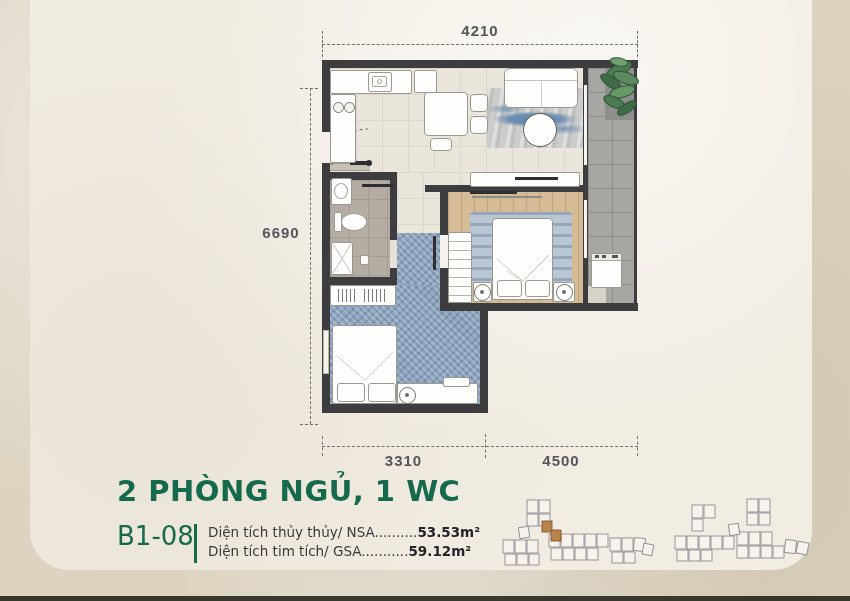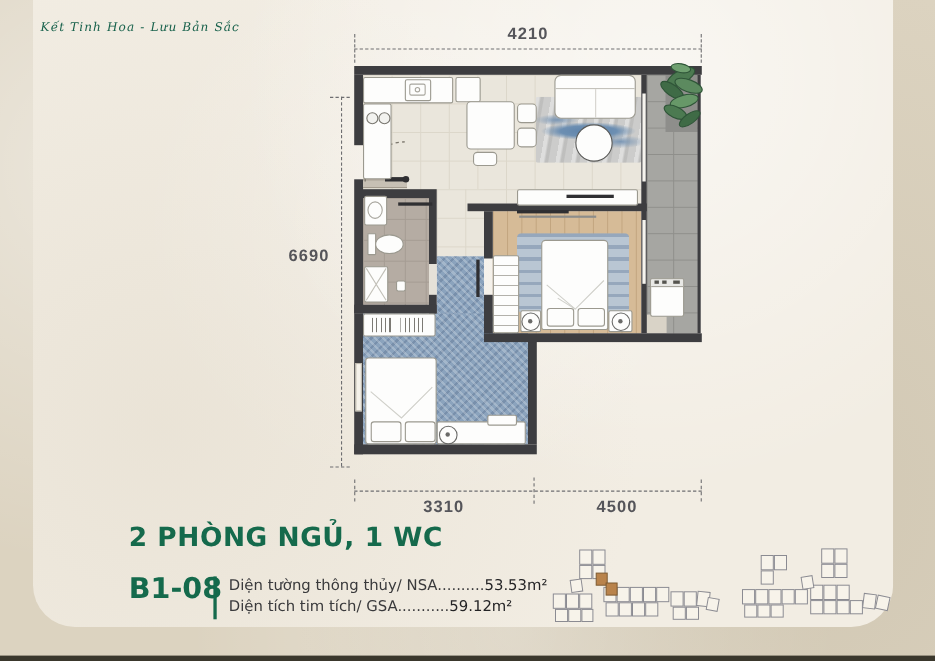--- a/index.html
+++ b/index.html
@@ -48,34 +48,33 @@
      repeating-linear-gradient(100deg, rgba(255,255,255,0.35) 0 3px, rgba(150,150,148,0.25) 5px 7px, transparent 8px 14px);}
   .dark-line{position:absolute;background:#2f2f32;}
   .circle{border-radius:50%;}
   .slats{background-image:repeating-linear-gradient(180deg,transparent 0 8px,#b3b1aa 8px 9px);}
   .hangers{position:absolute;background-image:repeating-linear-gradient(90deg,#7c7a74 0 1px,transparent 1px 4px);}
   
   .dim-label{position:absolute;color:#55555a;font-size:15px;font-weight:600;letter-spacing:1px;text-align:center;}
   .dash-h{position:absolute;border-top:1.5px dashed #6e6e71;}
   .dash-v{position:absolute;border-left:1.5px dashed #6e6e71;}
   
-  .title{left:117px;top:474px;font-family:"DejaVu Sans","Liberation Sans",sans-serif;font-size:24px;font-weight:800;color:#156a4c;letter-spacing:0.5px;}
-  .unit{left:117px;top:521px;font-family:"DejaVu Sans","Liberation Sans",sans-serif;font-size:26px;font-weight:700;color:#156a4c;}
+  .title{left:117px;top:474px;font-family:"DejaVu Sans","Liberation Sans",sans-serif;font-size:29px;font-weight:800;color:#156a4c;letter-spacing:0.5px;}
+  .unit{left:117px;top:521px;font-family:"DejaVu Sans","Liberation Sans",sans-serif;font-size:26px;font-weight:400;color:#156a4c;}
   .divider{left:194px;top:524px;width:3px;height:39px;background:#156a4c;}
   .areas{left:208px;top:523px;font-family:"DejaVu Sans","Liberation Sans",sans-serif;font-size:13.5px;color:#3a3a3c;line-height:19px;}
-  .areas b{color:#242426;font-weight:400;}
+  .areas b{color:#242426;font-weight:700;}
 </style>
 </head>
 <body>
 
 <div class="abs card"></div>
 <div class="abs bottom-strip"></div>
 
 <div class="abs logo">
-  <div class="logo-tag">Kết Tinh Hoa - Lưu Bản Sắc</div>
 </div>
 
 <div class="abs plan">
 
   <div class="floor f-cream" style="left:8px;top:8px;width:253px;height:117px;"></div>
   <div class="floor f-cream" style="left:75px;top:112px;width:43px;height:61px;"></div>
   <div class="floor f-carpet" style="left:75px;top:173px;width:43px;height:171px;"></div>
   <div class="floor f-carpet" style="left:8px;top:225px;width:150px;height:119px;"></div>
   <div class="floor f-bath" style="left:8px;top:120px;width:60px;height:97px;"></div>
   <div class="floor f-wood" style="left:126px;top:132px;width:135px;height:111px;"></div>
@@ -220,21 +219,21 @@
 <div class="dash-v" style="left:322px;top:436px;height:20px;"></div>
 <div class="dash-v" style="left:485px;top:434px;height:24px;"></div>
 <div class="dash-v" style="left:637px;top:436px;height:20px;"></div>
 <div class="dim-label" style="left:322px;top:452px;width:163px;">3310</div>
 <div class="dim-label" style="left:485px;top:452px;width:152px;">4500</div>
 
 <div class="abs title">2 PHÒNG NGỦ, 1 WC</div>
 <div class="abs unit">B1-08</div>
 <div class="abs divider"></div>
 <div class="abs areas">
-  <div><span>Diện tường thông thủy/ NSA</span><span>..........</span><b>53.53m²</b></div>
+  <div><span>Diện tích thủy thủy/ NSA</span><span>..........</span><b>53.53m²</b></div>
   <div><span>Diện tích tim tích/ GSA</span><span>...........</span><b>59.12m²</b></div>
 </div>
 
 <svg class="abs" style="left:497px;top:497px;" width="318" height="70" viewBox="0 0 318 70">
   <g fill="#f7f3ea" stroke="#8b8b92" stroke-width="0.9">
     <rect x="30" y="3" width="11" height="13"></rect>
       <rect x="42" y="3" width="11" height="13"></rect>
     <rect x="30" y="17" width="11" height="12"></rect>
       <rect x="42" y="17" width="11" height="12"></rect>
     <rect x="22" y="30" width="10" height="11" transform="rotate(-8 27 35)"></rect>

